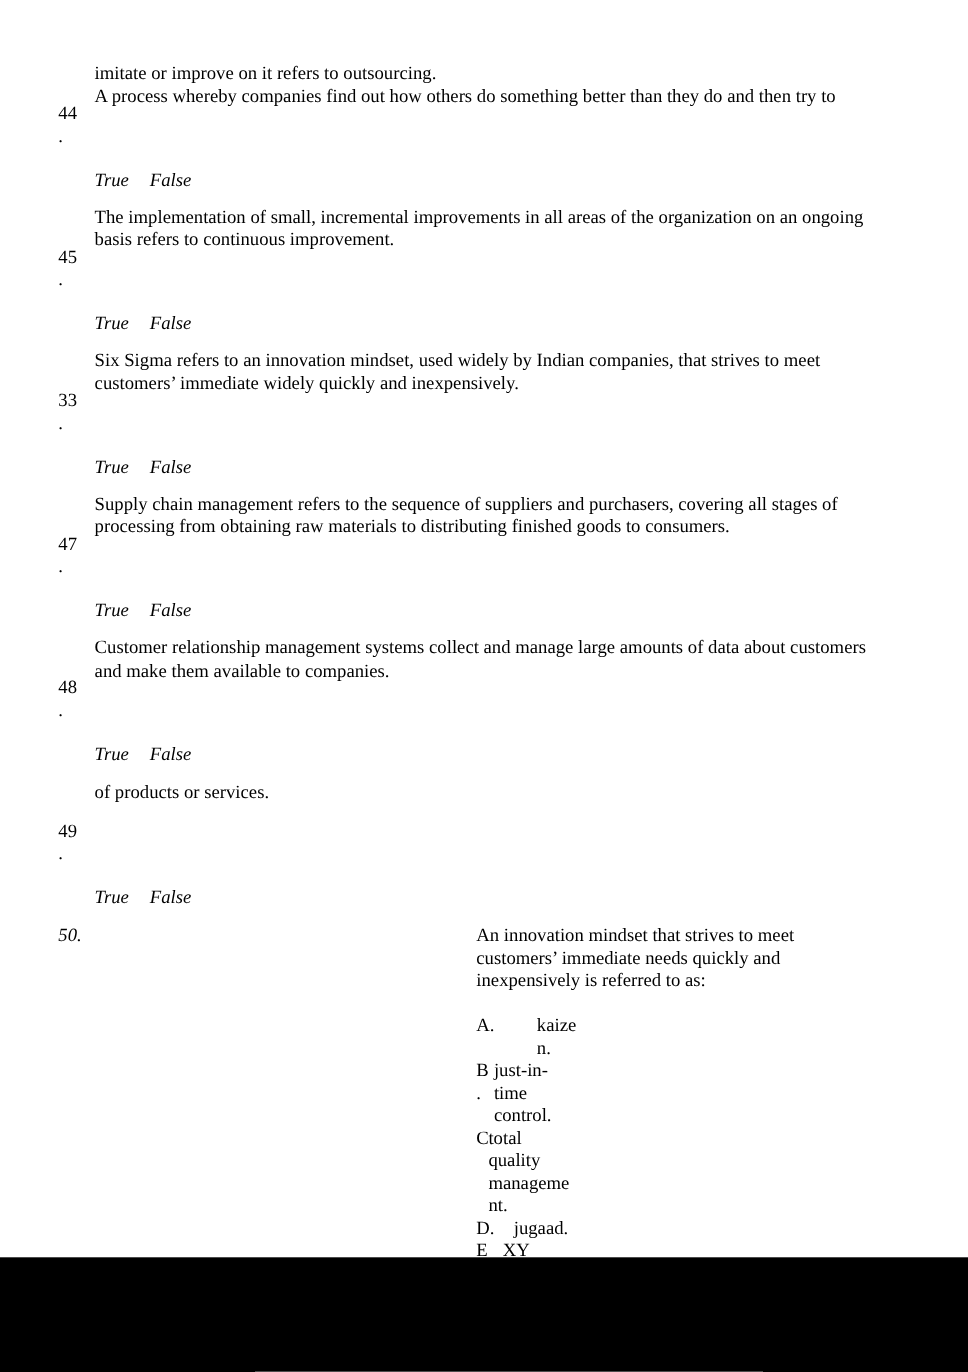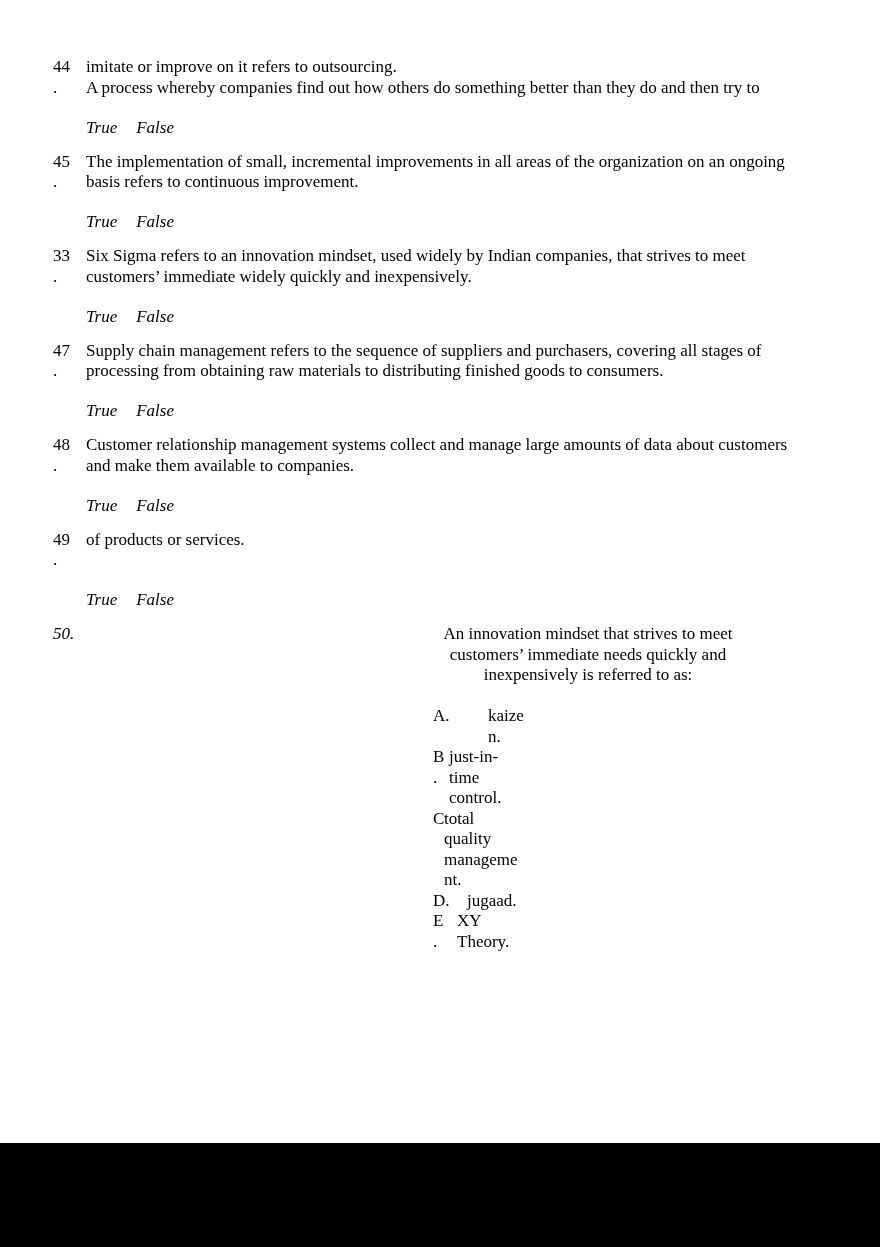--- a/index.html
+++ b/index.html
@@ -12,32 +12,32 @@
     color: #000000;
     overflow: hidden;
     position: relative;
   }
   .doc { position: absolute; inset: 0; background: #ffffff; }
 
   .questions { position: absolute; left: 53px; top: 57px; width: 780px; }
 
   .q { margin-bottom: 13.5px; }
   .qrow { display: flex; }
-  .qnum { width: 33px; flex: none; }
+  .qnum { width: 33px; flex: none; margin-top: 36px; }
   .qnum span { display: block; }
   .qlines { flex: 1 1 auto; }
   .qlines span { display: block; white-space: nowrap; }
 
   .tf { display: flex; gap: 19px; margin: 19.5px 0 0 33px; font-style: italic; }
   .tf span { display: inline-block; cursor: pointer; }
 
   .q50 { display: flex; }
   .qnum50 { width: 380px; flex: none; font-style: italic; }
   .q50body { flex: none; width: 310px; }
-  .q50text span { display: block; white-space: nowrap; text-align: center; }
+  .q50text span { display: block; white-space: nowrap; }
 
   .choices { margin-top: 20.5px; }
   .choice { display: flex; }
   .cl { flex: none; }
   .cl span, .cr span { display: block; white-space: nowrap; }
   .choice-a .cl { width: 55px; }
   .choice-b .cl { width: 16px; }
   .choice-c .cl { width: 11px; }
   .choice-d .cl { width: 34px; }
   .choice-e .cl { width: 24px; }

